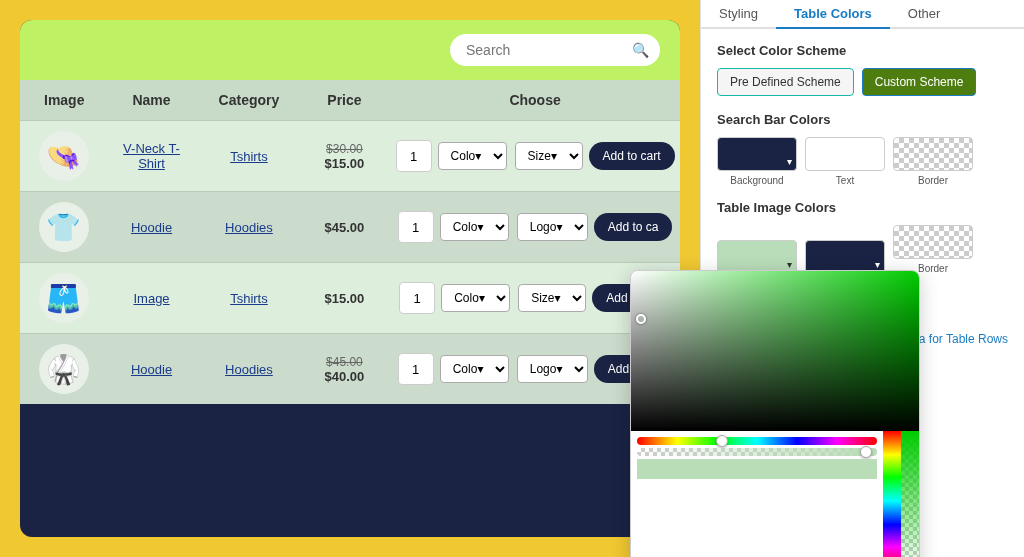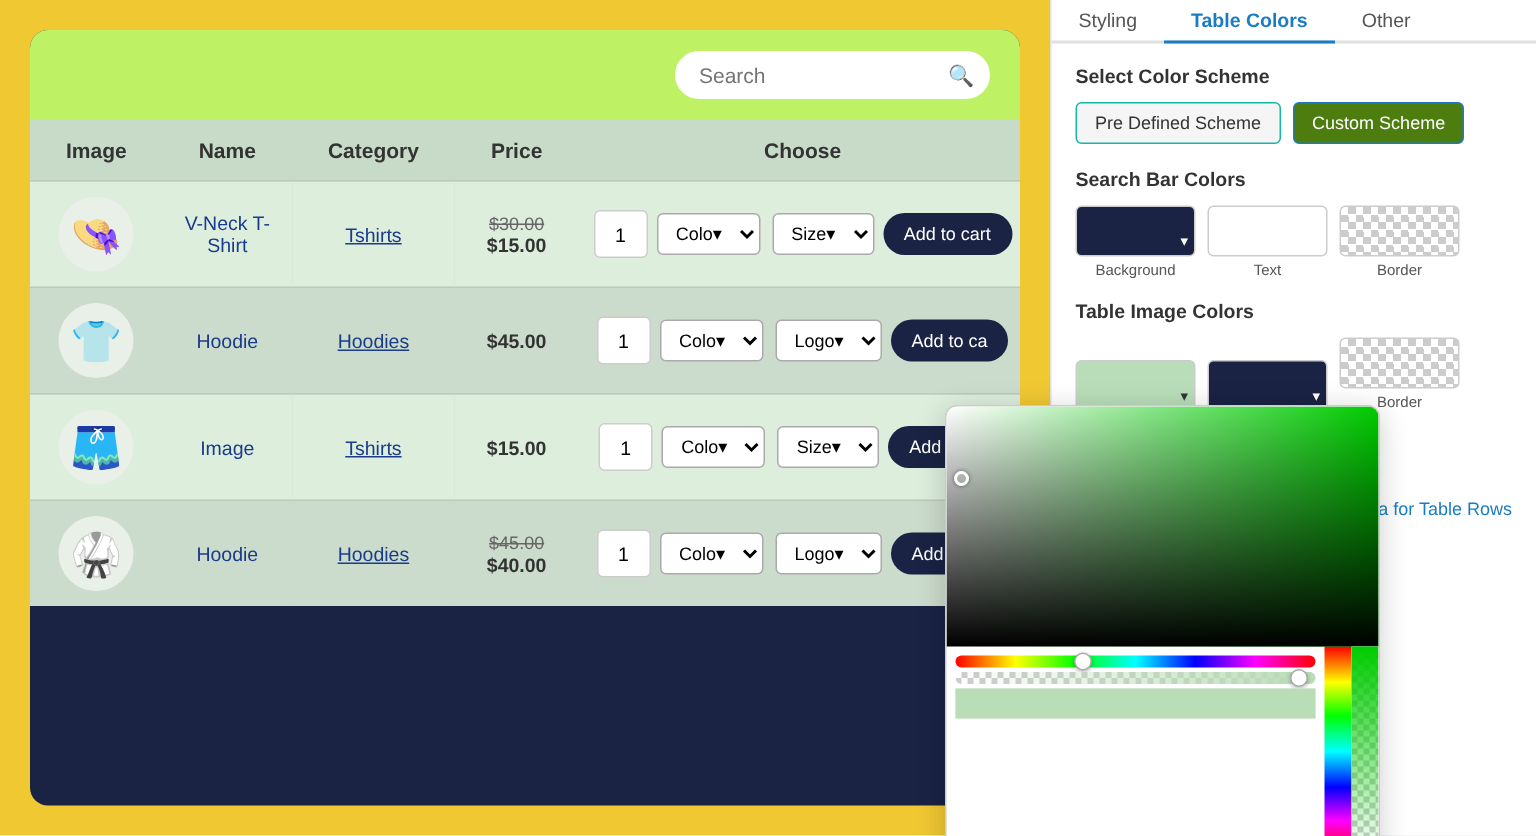--- a/index.html
+++ b/index.html
@@ -101,20 +101,21 @@
       background: #e8f0e8;
       display: flex;
       align-items: center;
       justify-content: center;
       margin: auto;
       font-size: 28px;
     }
 
     .product-name {
       color: #1a3a8a;
+      text-decoration: underline;
       font-weight: 500;
     }
 
     .product-category {
       color: #1a3a8a;
       text-decoration: underline;
     }
 
     .price-original {
       text-decoration: line-through;

